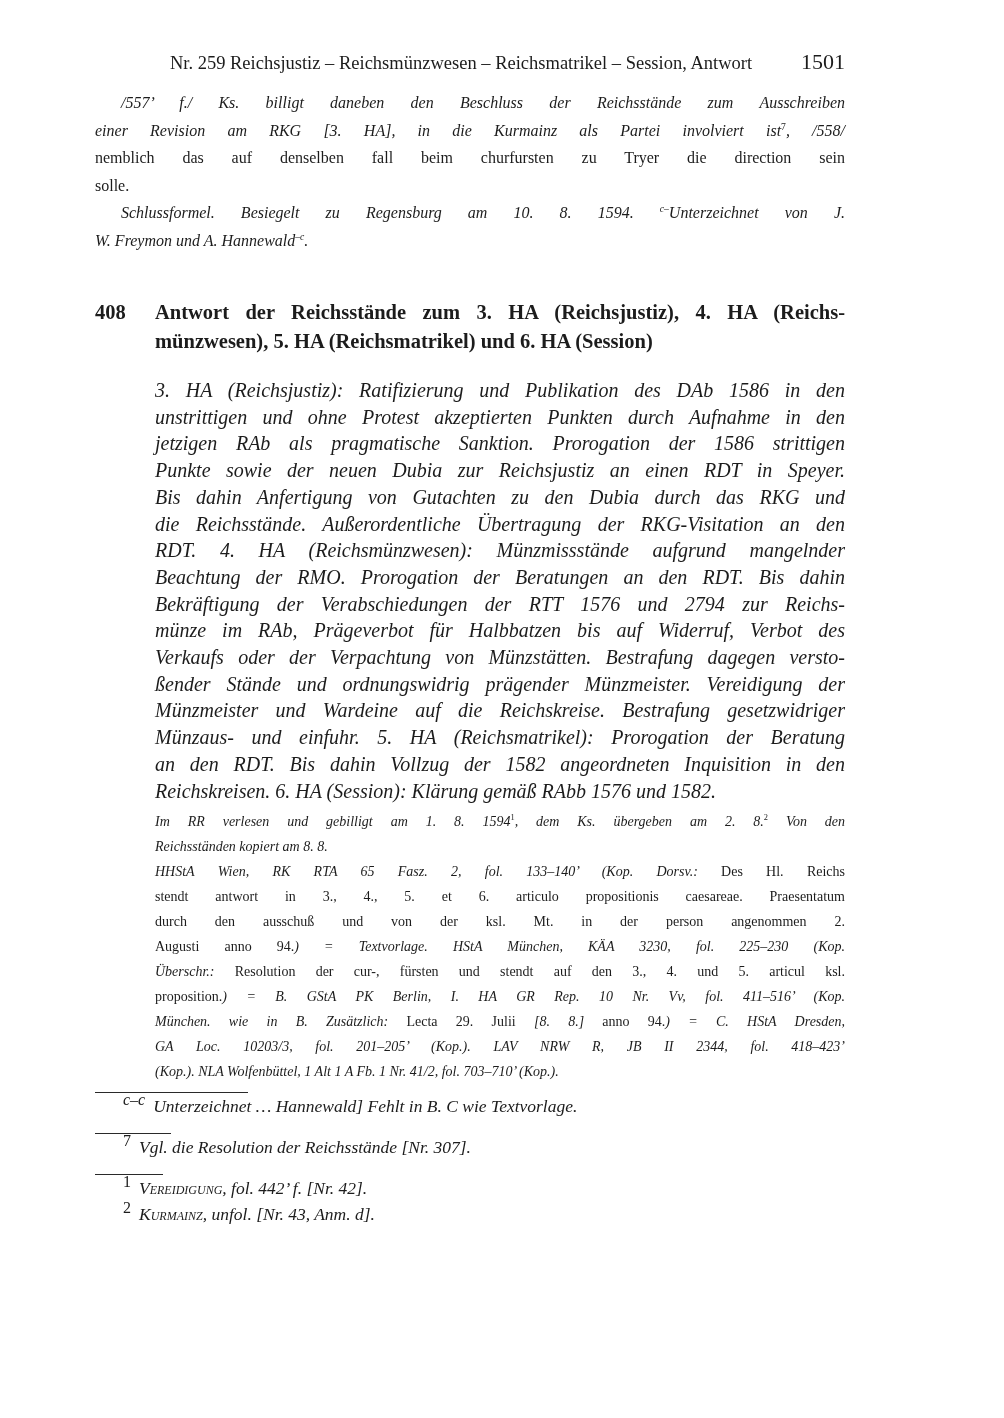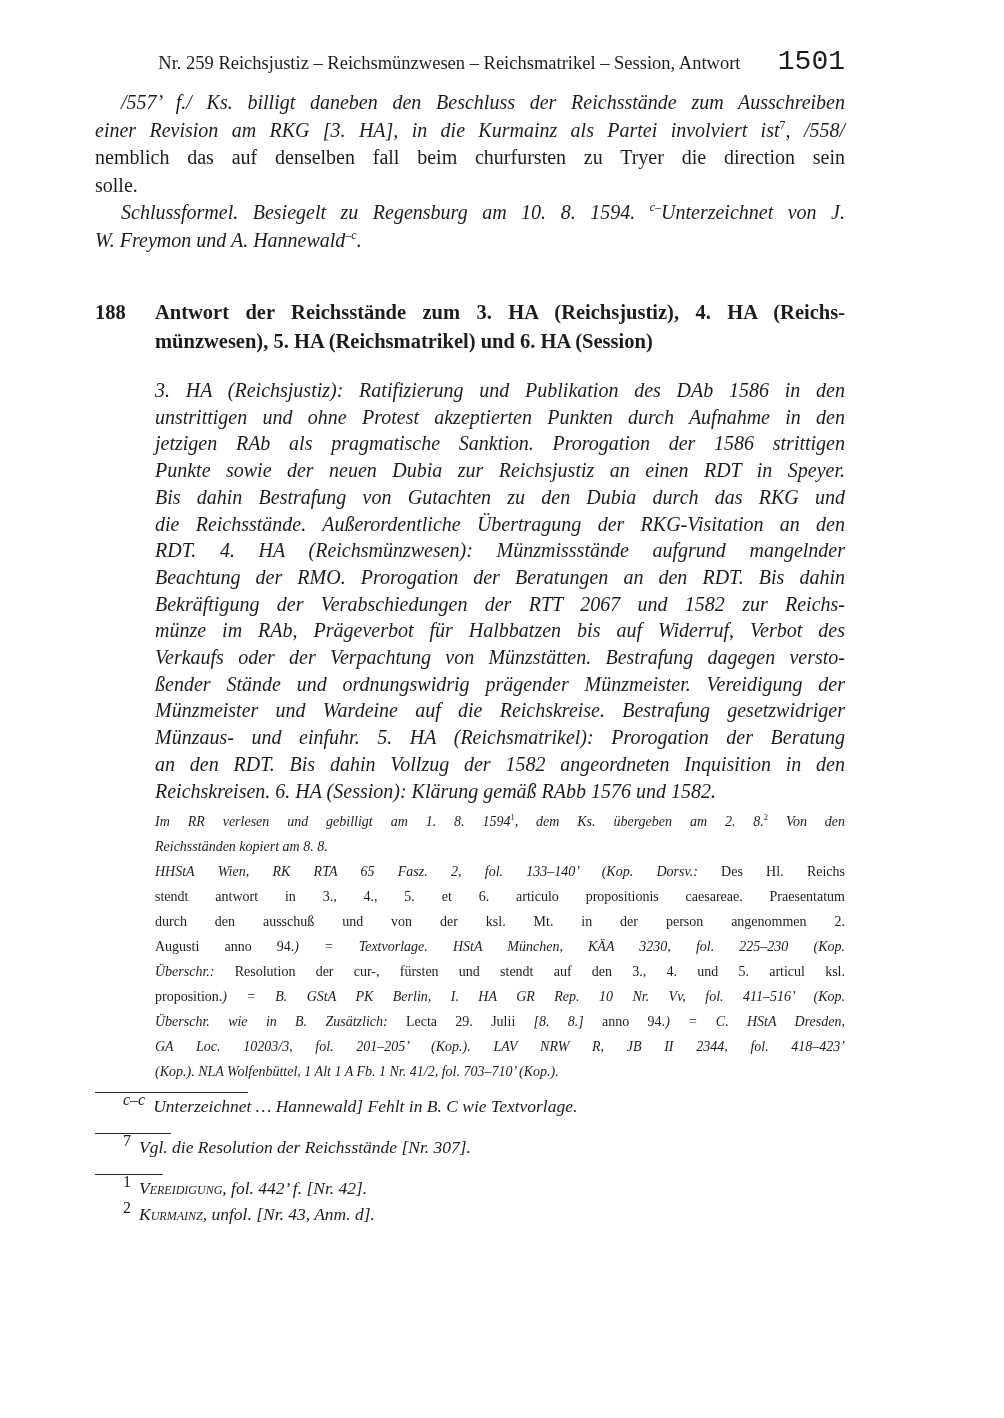--- a/index.html
+++ b/index.html
@@ -27,24 +27,24 @@
   .tline.tlast{text-align-last:left;}
   .tline.indent{text-indent:26px;}
 
   
   .page-header{
     display:flex;align-items:baseline;
     font-size:18.5px;line-height:26px;
     margin-bottom:13px;
   }
   .header-title{flex:1;text-align:center;padding-left:40px;}
-  .page-number{font-size:28px;margin-left:14px;font-family:Liberation Mono, monospace;}
+  .page-number{font-size:22px;margin-left:14px;}
 
   
-  .para{font-size:20px;line-height:27.5px;}
+  .para{font-size:16px;line-height:27.5px;}
 
   
   .section{display:flex;margin-top:44px;font-weight:bold;font-size:20.5px;line-height:29px;}
   .section-number{width:60px;flex:none;}
   .section-heading{flex:1;min-width:0;}
 
   
   .summary{margin-left:60px;margin-top:21px;font-size:20px;line-height:26.7px;}
 
   
@@ -78,37 +78,37 @@
       <div class="tline"><span class="">nemblich das auf denselben fall beim churfursten zu Tryer die direction sein</span></div>
       <div class="tline tlast"><span class="">solle.</span></div>
     </div>
 
   <div class="para">
       <div class="tline indent"><span class="it ">Schlussformel. Besiegelt zu Regensburg am 10. 8. 1594. </span><span class="it sup ">c–</span><span class="it ">Unterzeichnet von J.</span></div>
       <div class="tline tlast"><span class="it ">W. Freymon und A. Hannewald</span><span class="it sup ">–c</span><span class="it ">.</span></div>
     </div>
 
   <div class="section">
-    <div class="section-number">188</div>
+    <div class="section-number">408</div>
     <div class="section-heading">
         <div class="tline"><span class="">Antwort der Reichsstände zum 3. HA (Reichsjustiz), 4. HA (Reichs-</span></div>
         <div class="tline tlast"><span class="">münzwesen), 5. HA (Reichsmatrikel) und 6. HA (Session)</span></div>
       </div>
   </div>
 
   <div class="summary">
       <div class="tline"><span class="it ">3. HA (Reichsjustiz): Ratifizierung und Publikation des DAb 1586 in den</span></div>
       <div class="tline"><span class="it ">unstrittigen und ohne Protest akzeptierten Punkten durch Aufnahme in den</span></div>
       <div class="tline"><span class="it ">jetzigen RAb als pragmatische Sanktion. Prorogation der 1586 strittigen</span></div>
       <div class="tline"><span class="it ">Punkte sowie der neuen Dubia zur Reichsjustiz an einen RDT in Speyer.</span></div>
-      <div class="tline"><span class="it ">Bis dahin Bestrafung von Gutachten zu den Dubia durch das RKG und</span></div>
+      <div class="tline"><span class="it ">Bis dahin Anfertigung von Gutachten zu den Dubia durch das RKG und</span></div>
       <div class="tline"><span class="it ">die Reichsstände. Außerordentliche Übertragung der RKG-Visitation an den</span></div>
       <div class="tline"><span class="it ">RDT. 4. HA (Reichsmünzwesen): Münzmissstände aufgrund mangelnder</span></div>
       <div class="tline"><span class="it ">Beachtung der RMO. Prorogation der Beratungen an den RDT. Bis dahin</span></div>
-      <div class="tline"><span class="it ">Bekräftigung der Verabschiedungen der RTT 2067 und 1582 zur Reichs-</span></div>
+      <div class="tline"><span class="it ">Bekräftigung der Verabschiedungen der RTT 1576 und 2794 zur Reichs-</span></div>
       <div class="tline"><span class="it ">münze im RAb, Prägeverbot für Halbbatzen bis auf Widerruf, Verbot des</span></div>
       <div class="tline"><span class="it ">Verkaufs oder der Verpachtung von Münzstätten. Bestrafung dagegen versto-</span></div>
       <div class="tline"><span class="it ">ßender Stände und ordnungswidrig prägender Münzmeister. Vereidigung der</span></div>
       <div class="tline"><span class="it ">Münzmeister und Wardeine auf die Reichskreise. Bestrafung gesetzwidriger</span></div>
       <div class="tline"><span class="it ">Münzaus- und einfuhr. 5. HA (Reichsmatrikel): Prorogation der Beratung</span></div>
       <div class="tline"><span class="it ">an den RDT. Bis dahin Vollzug der 1582 angeordneten Inquisition in den</span></div>
       <div class="tline tlast"><span class="it ">Reichskreisen. 6. HA (Session): Klärung gemäß RAbb 1576 und 1582.</span></div>
     </div>
 
   <div class="smallprint protocol-note">
@@ -116,21 +116,21 @@
       <div class="tline tlast"><span class="it ">Reichsständen kopiert am 8. 8.</span></div>
     </div>
 
   <div class="smallprint">
       <div class="tline"><span class="it ">HHStA Wien, RK RTA 65 Fasz. 2, fol. 133–140’ (Kop. Dorsv.: </span><span class="">Des Hl. Reichs</span></div>
       <div class="tline"><span class="">stendt antwort in 3., 4., 5. et 6. articulo propositionis caesareae. Praesentatum</span></div>
       <div class="tline"><span class="">durch den ausschuß und von der ksl. Mt. in der person angenommen 2.</span></div>
       <div class="tline"><span class="">Augusti anno 94.</span><span class="it ">) = Textvorlage. HStA München, KÄA 3230, fol. 225–230 (Kop.</span></div>
       <div class="tline"><span class="it ">Überschr.: </span><span class="">Resolution der cur-, fürsten und stendt auf den 3., 4. und 5. articul ksl.</span></div>
       <div class="tline"><span class="">proposition.</span><span class="it ">) = B. GStA PK Berlin, I. HA GR Rep. 10 Nr. Vv, fol. 411–516’ (Kop.</span></div>
-      <div class="tline"><span class="it ">Überschr. wie in B. Zusätzlich: </span><span class="">Lecta 29. Julii </span><span class="it ">[8. 8.]</span><span class=""> anno 94.</span><span class="it ">) = C. HStA Dresden,</span></div>
+      <div class="tline"><span class="it ">München. wie in B. Zusätzlich: </span><span class="">Lecta 29. Julii </span><span class="it ">[8. 8.]</span><span class=""> anno 94.</span><span class="it ">) = C. HStA Dresden,</span></div>
       <div class="tline"><span class="it ">GA Loc. 10203/3, fol. 201–205’ (Kop.). LAV NRW R, JB II 2344, fol. 418–423’</span></div>
       <div class="tline tlast"><span class="it ">(Kop.). NLA Wolfenbüttel, 1 Alt 1 A Fb. 1 Nr. 41/2, fol. 703–710’ (Kop.).</span></div>
     </div>
 
   <div class="footnotes">
 
     <div class="fn-rule rule-a"></div>
     <div class="fn-row">
       <span class="fn-marker it">c–c</span><span class="fn-text"><div class="tline tlast"><span class="it ">Unterzeichnet … Hannewald] Fehlt in B. C wie Textvorlage.</span></div></span>
     </div>

